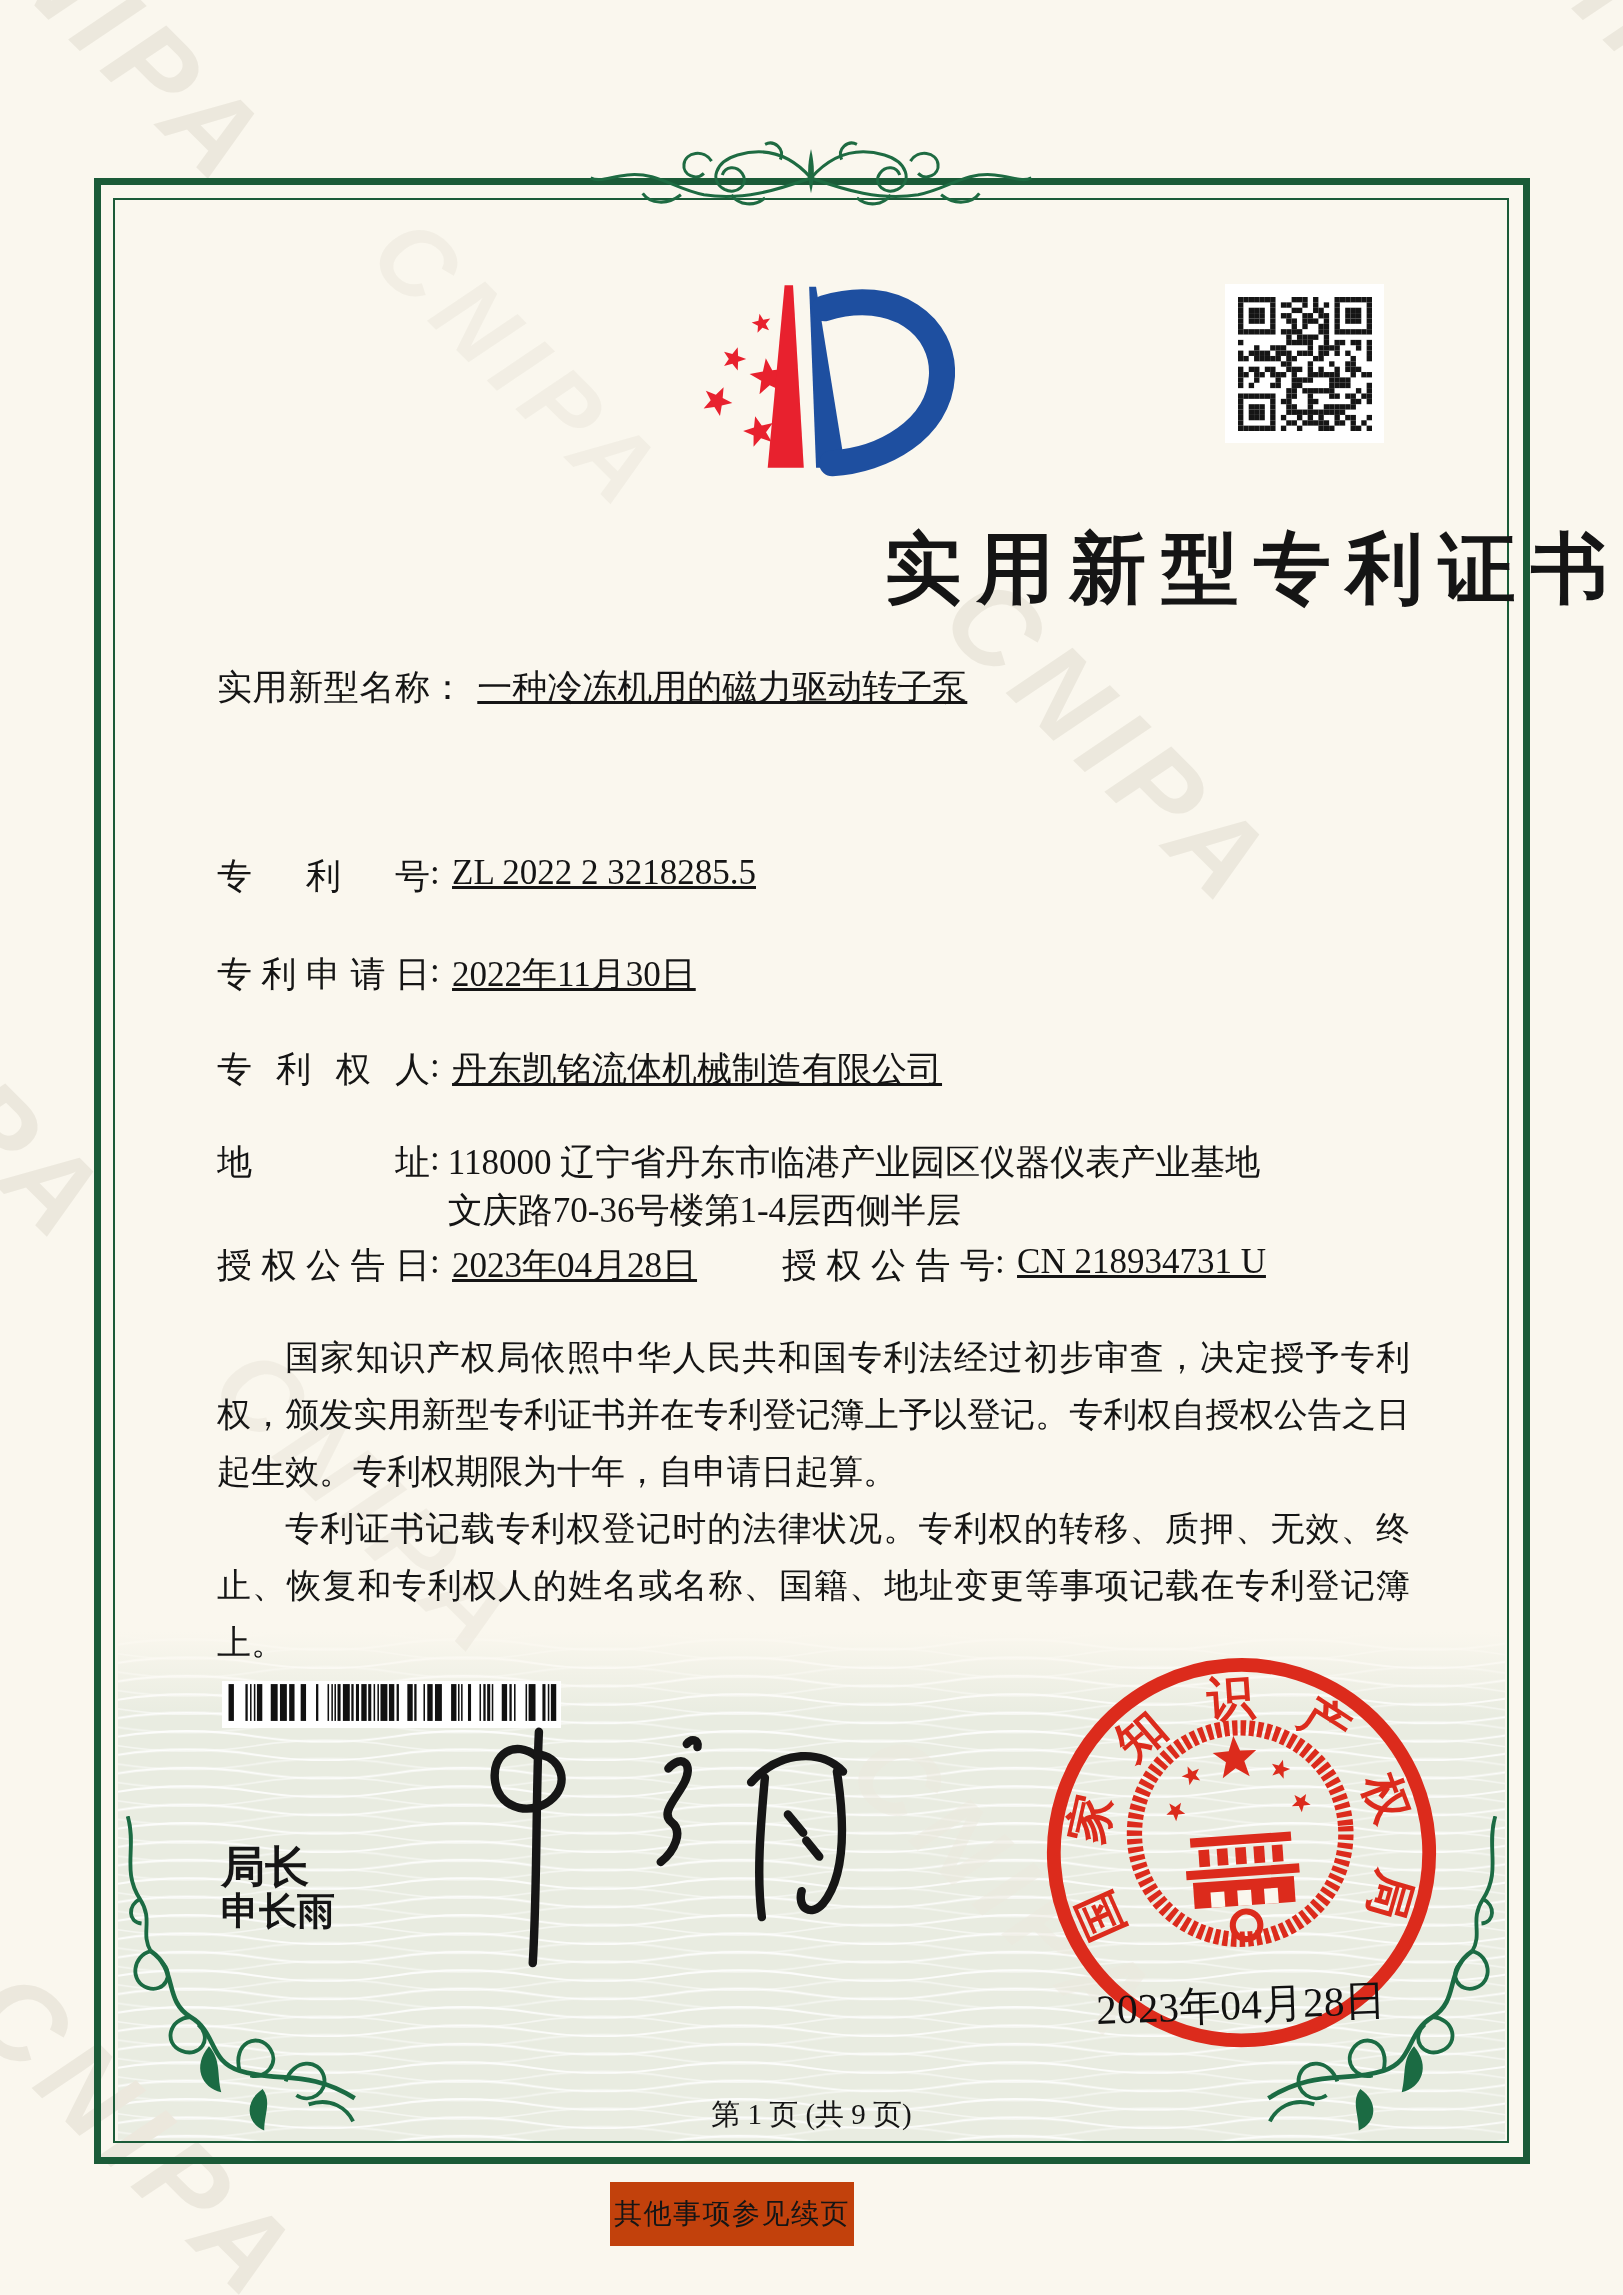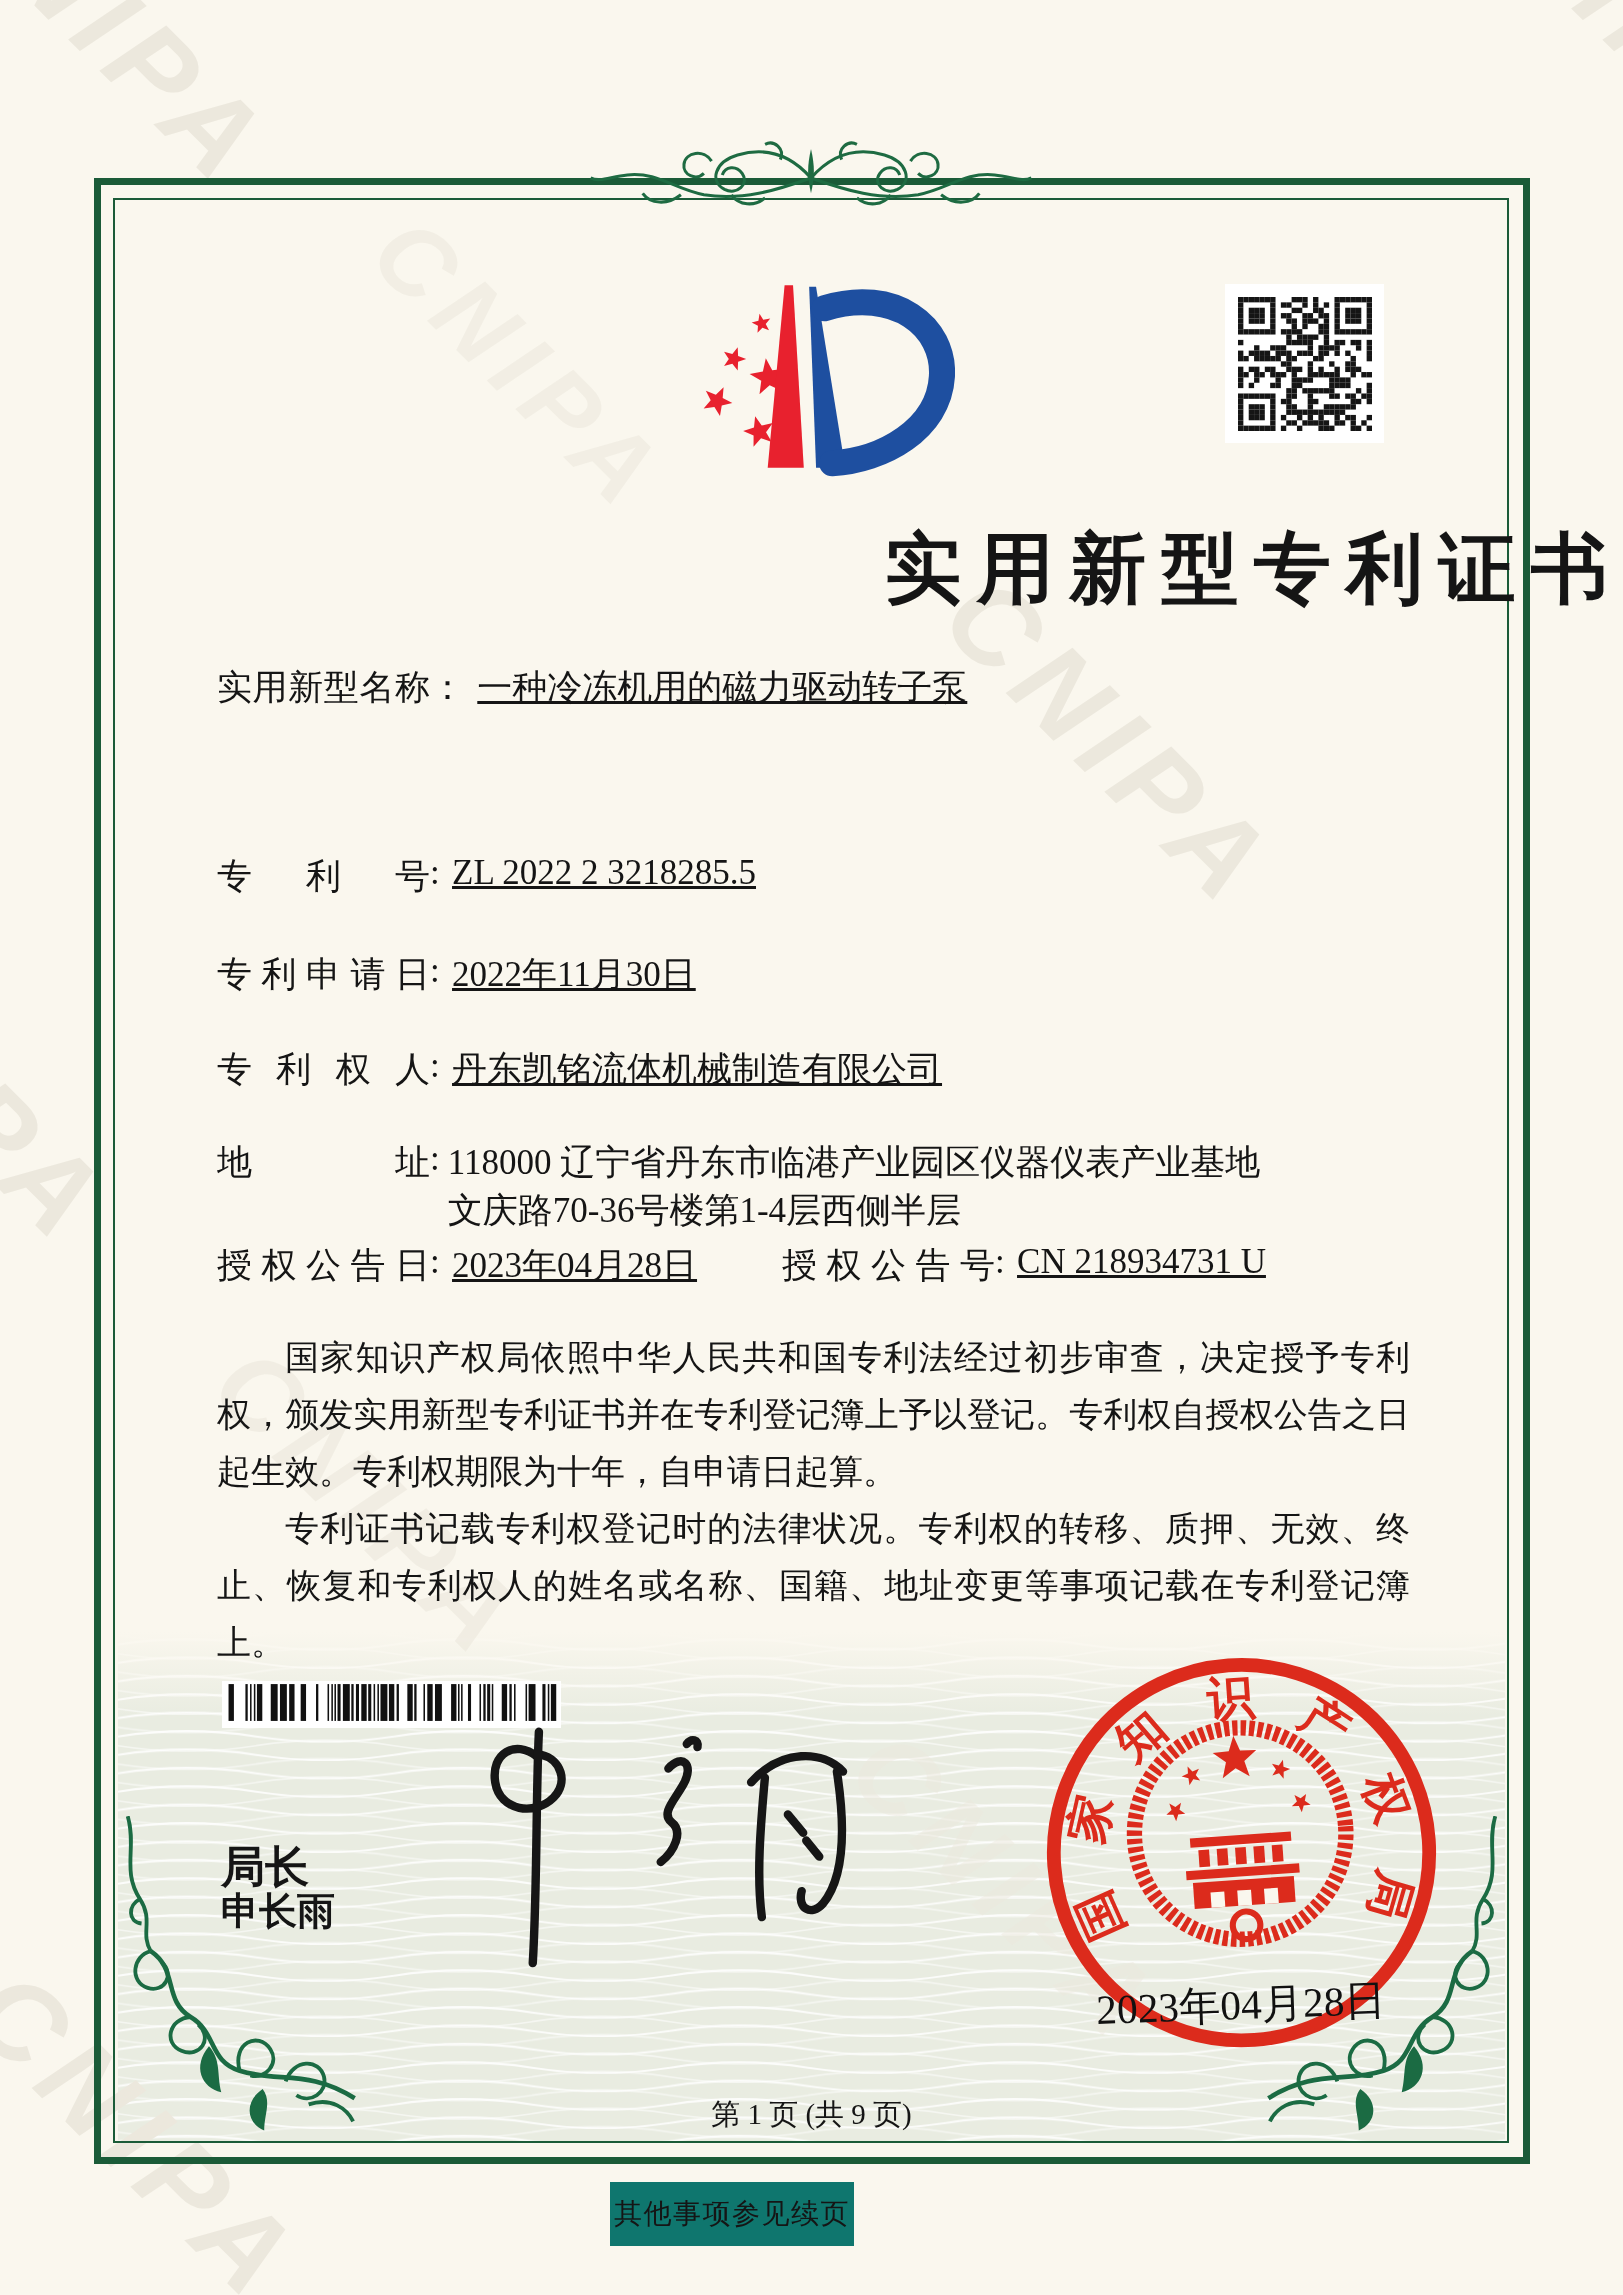--- a/index.html
+++ b/index.html
@@ -61,21 +61,21 @@
         font-family:"Liberation Sans","DejaVu Sans",sans-serif;z-index:5;margin-top:24px;}
   .director-name{position:absolute;left:221px;top:1886px;font-size:38px;font-weight:700;
         font-family:"Liberation Sans","DejaVu Sans",sans-serif;z-index:5;}
   .signature{position:absolute;left:460px;top:1724px;width:429px;height:253px;z-index:6;}
   .seal{position:absolute;left:1027px;top:1642px;width:429px;height:429px;z-index:6;}
   .seal-char{font-size:62px;font-weight:bold;fill:#DC2B1C;text-anchor:middle;
              dominant-baseline:central;font-family:"Liberation Serif","DejaVu Serif",serif;}
   .seal-date{font-size:54px;fill:#111111;text-anchor:middle;
              font-family:"Liberation Serif","DejaVu Serif",serif;}
   .footer-page{position:absolute;left:0;right:0;top:2095px;text-align:center;font-size:29px;z-index:5;}
-  .cont-box{position:absolute;left:610px;top:2182px;width:244px;height:64px;background:#0f766e;
+  .cont-box{position:absolute;left:610px;top:2182px;width:244px;height:64px;background:#c2410c;
             display:flex;align-items:center;justify-content:center;z-index:5;}
   .cont-box span{font-size:28px;letter-spacing:1.5px;}
 </style>
 </head>
 <body>
 
 <div class="page">
 
   <div class="wave-panel">
     <svg width="1387" height="511" viewBox="0 0 1809 666">

